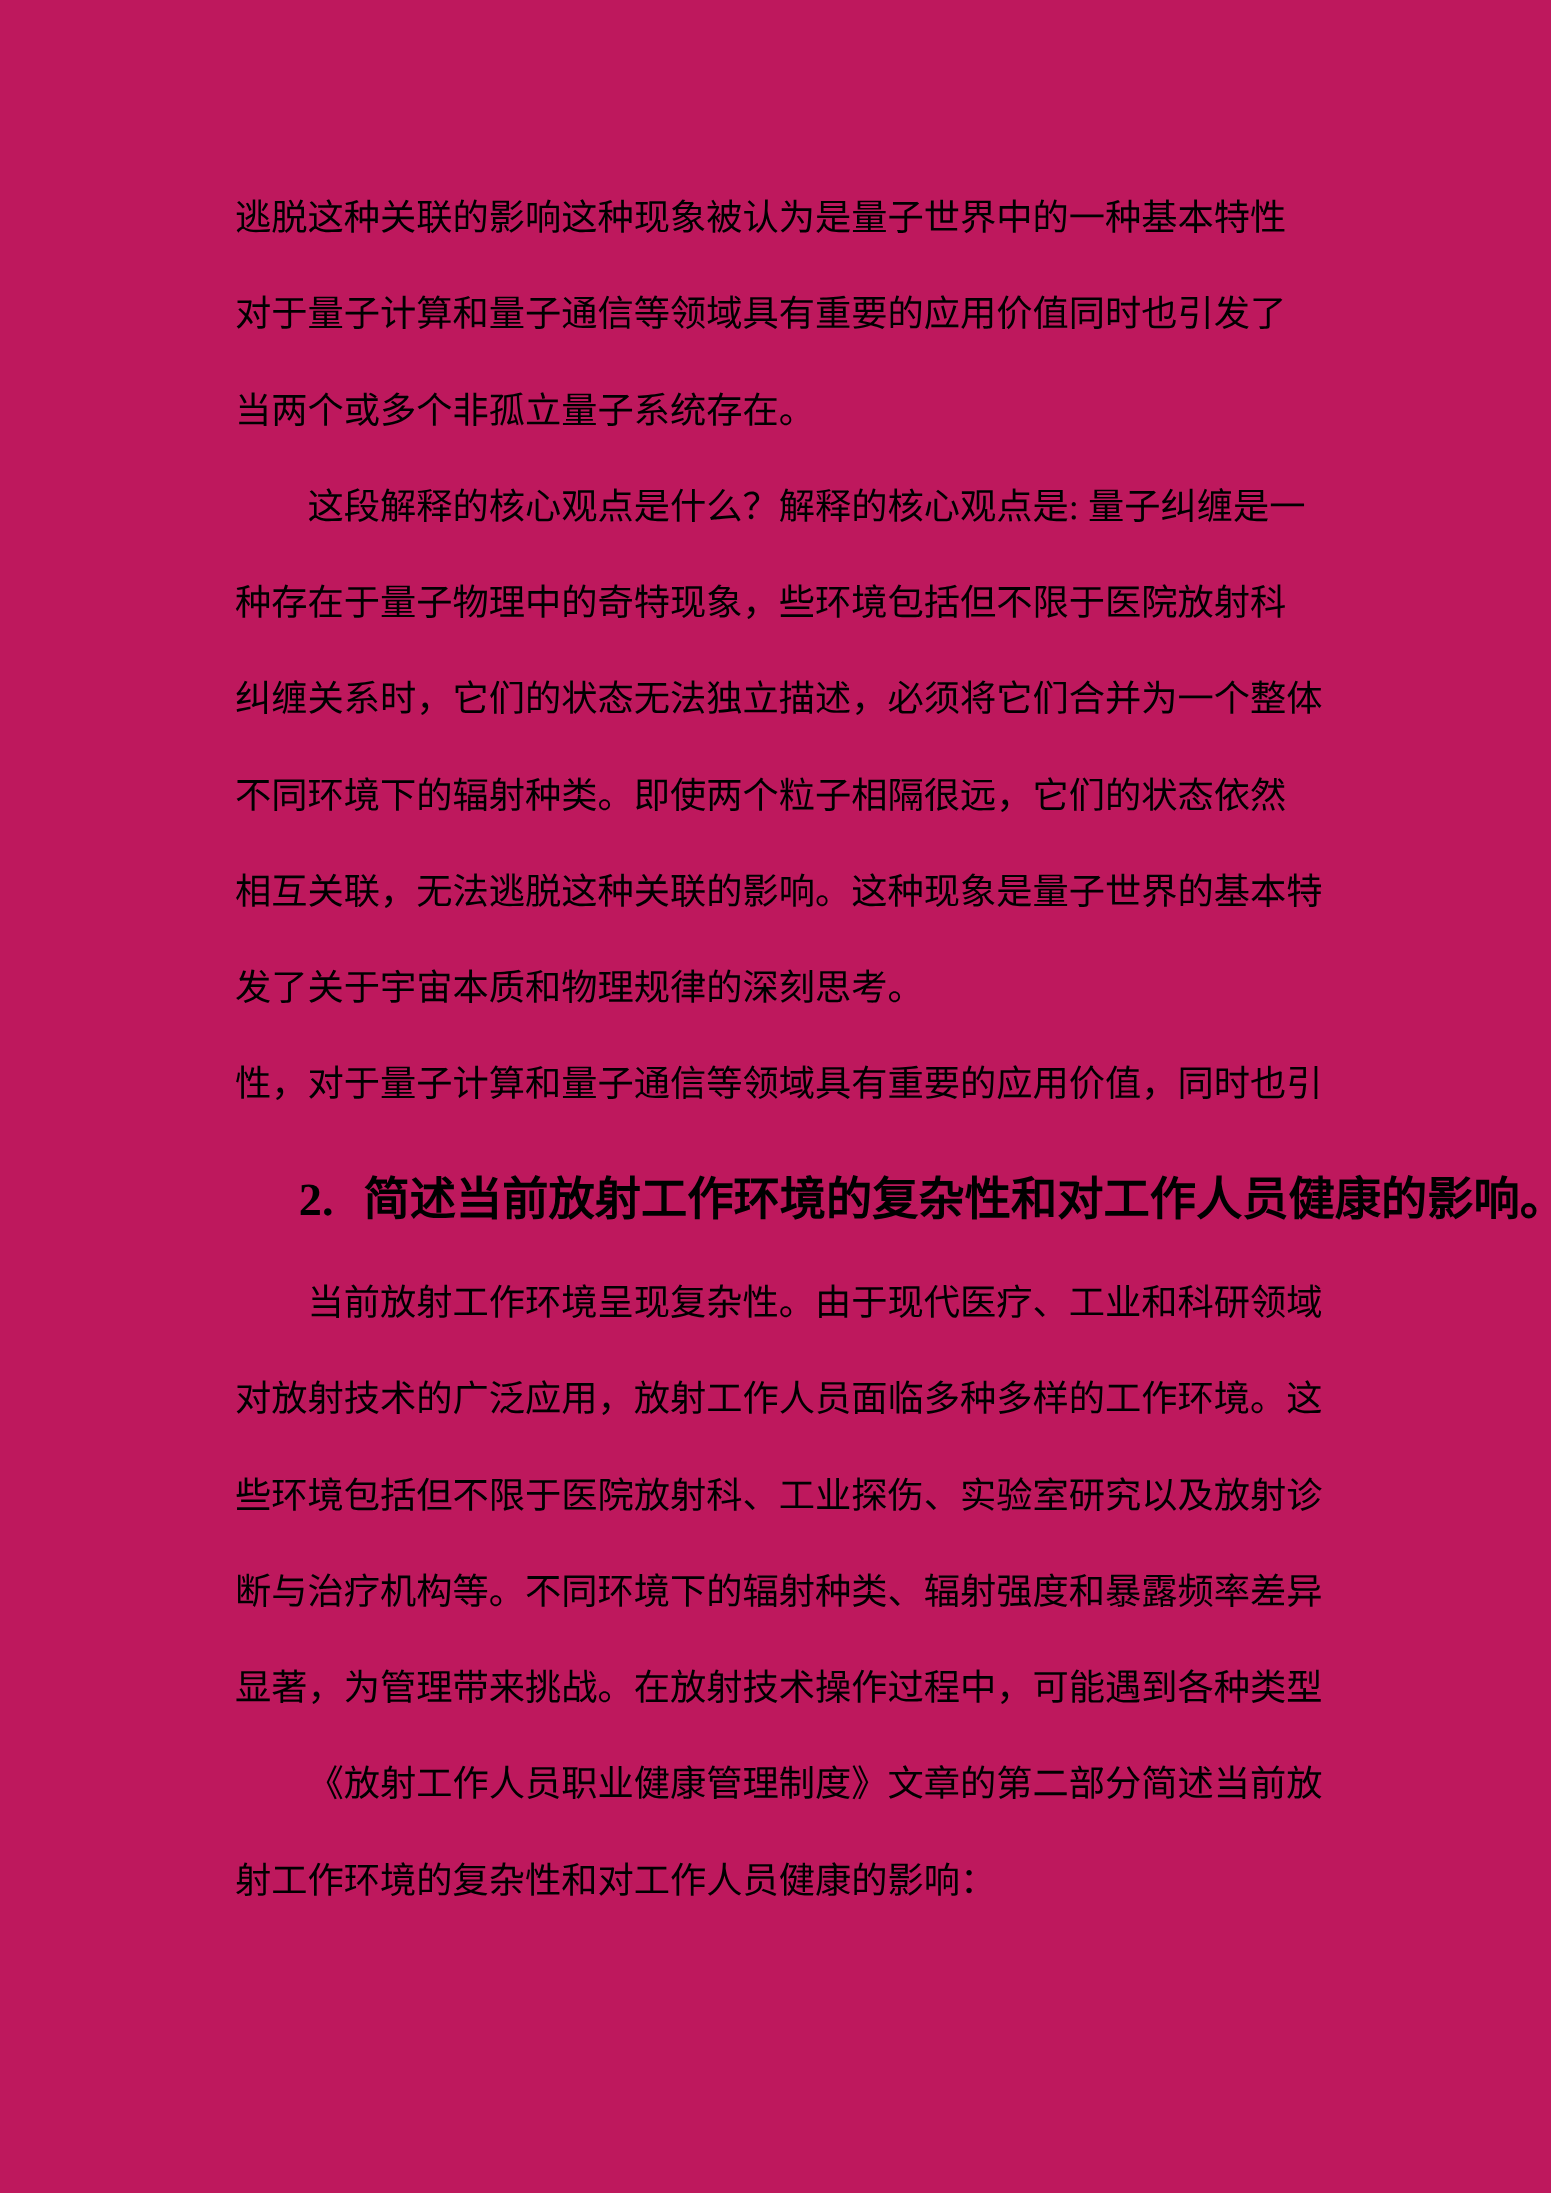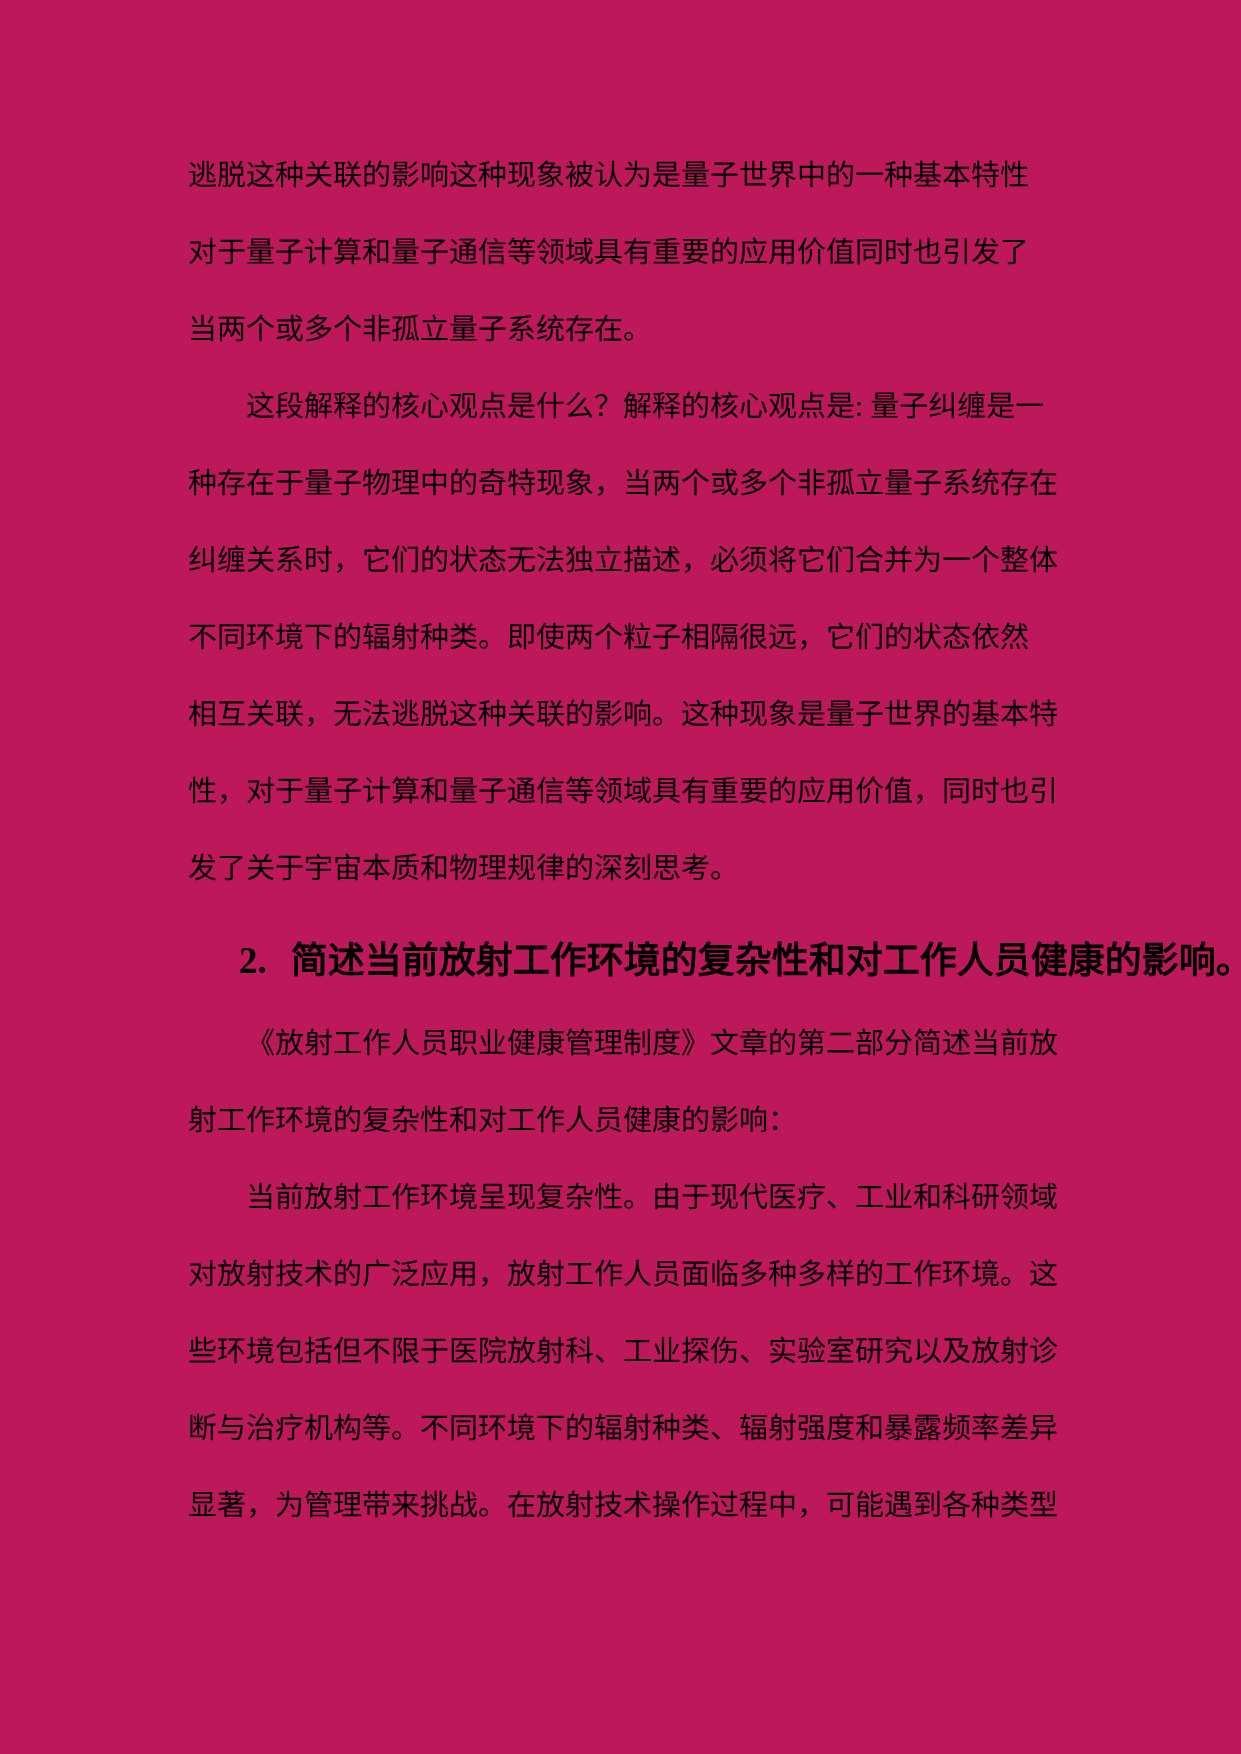--- a/index.html
+++ b/index.html
@@ -50,39 +50,39 @@
   <div class="content">
 
     <div>
       <div class="line">逃脱这种关联的影响这种现象被认为是量子世界中的一种基本特性</div>
       <div class="line">对于量子计算和量子通信等领域具有重要的应用价值同时也引发了</div>
       <div class="line">当两个或多个非孤立量子系统存在。</div>
     </div>
 
     <div>
       <div class="line indent">这段解释的核心观点是什么？解释的核心观点是: 量子纠缠是一</div>
-      <div class="line">种存在于量子物理中的奇特现象，当两个或多个非孤立量子系统存在</div>
+      <div class="line">种存在于量子物理中的奇特现象，些环境包括但不限于医院放射科</div>
       <div class="line">纠缠关系时，它们的状态无法独立描述，必须将它们合并为一个整体</div>
       <div class="line">不同环境下的辐射种类。即使两个粒子相隔很远，它们的状态依然</div>
       <div class="line">相互关联，无法逃脱这种关联的影响。这种现象是量子世界的基本特</div>
+      <div class="line">发了关于宇宙本质和物理规律的深刻思考。</div>
       <div class="line">性，对于量子计算和量子通信等领域具有重要的应用价值，同时也引</div>
-      <div class="line">发了关于宇宙本质和物理规律的深刻思考。</div>
     </div>
 
     <div class="line heading">
       <span class="hnum">2.</span><span>简述当前放射工作环境的复杂性和对工作人员健康的影响。</span>
-    </div>
-
-    <div>
-      <div class="line indent">《放射工作人员职业健康管理制度》文章的第二部分简述当前放</div>
-      <div class="line">射工作环境的复杂性和对工作人员健康的影响：</div>
     </div>
 
     <div>
       <div class="line indent">当前放射工作环境呈现复杂性。由于现代医疗、工业和科研领域</div>
       <div class="line">对放射技术的广泛应用，放射工作人员面临多种多样的工作环境。这</div>
       <div class="line">些环境包括但不限于医院放射科、工业探伤、实验室研究以及放射诊</div>
       <div class="line">断与治疗机构等。不同环境下的辐射种类、辐射强度和暴露频率差异</div>
       <div class="line">显著，为管理带来挑战。在放射技术操作过程中，可能遇到各种类型</div>
     </div>
 
+    <div>
+      <div class="line indent">《放射工作人员职业健康管理制度》文章的第二部分简述当前放</div>
+      <div class="line">射工作环境的复杂性和对工作人员健康的影响：</div>
+    </div>
+
   </div>
 </div>
 
 </body></html>

